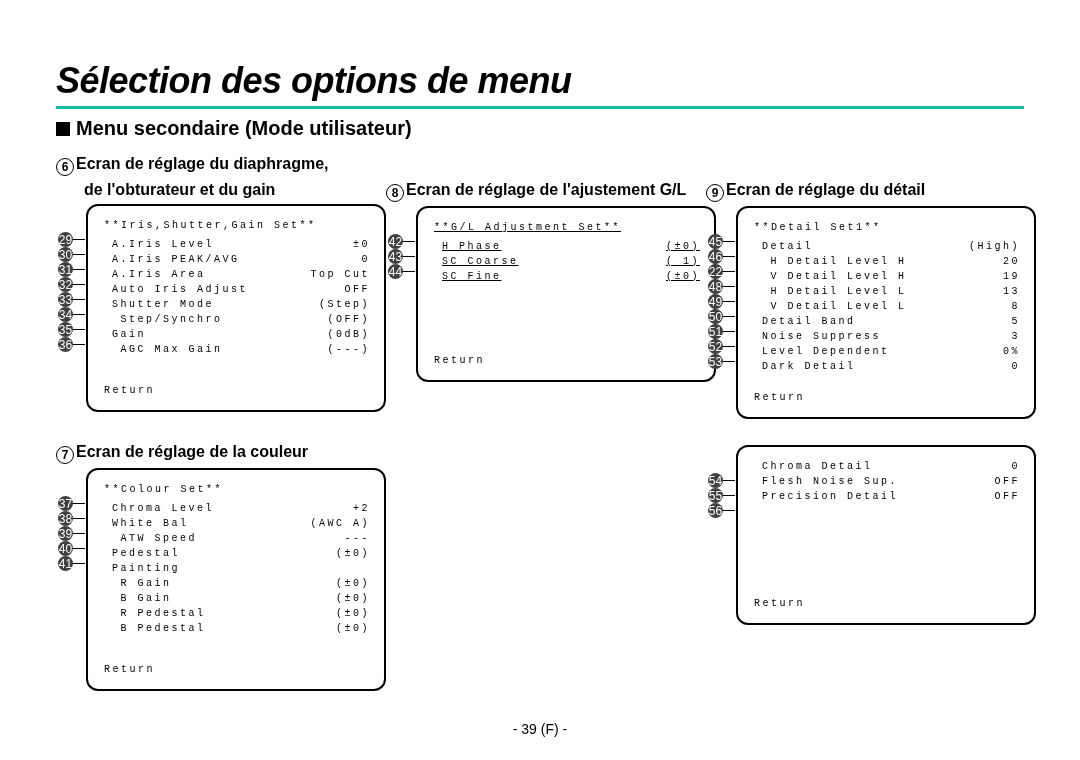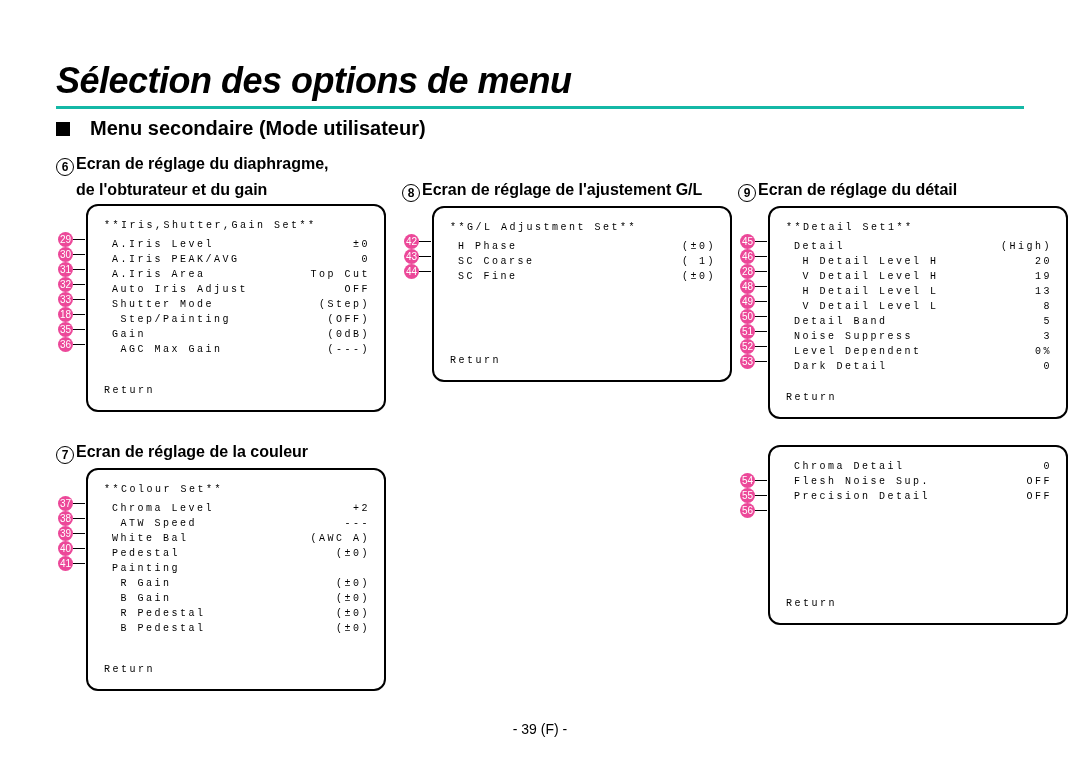--- a/index.html
+++ b/index.html
@@ -23,39 +23,39 @@
     padding-bottom: 4px;
     margin: 30px 0 8px 0;
     letter-spacing: -0.5px;
   }
   .section-title {
     font-size: 20px;
     font-weight: 700;
     margin: 0 0 14px 0;
     display: flex;
     align-items: center;
-    gap: 20px;
+    gap: 6px;
   }
   .sq {
     width: 14px; height: 14px; background:#000; display:inline-block;
   }
   .cols {
     display: grid;
     grid-template-columns: 330px 320px 320px;
-    gap: 16px;
+    gap: 0;
   }
   .col { position: relative; }
   .block-title {
     font-size: 16px;
     font-weight: 700;
     line-height: 1.25;
     margin: 0 0 4px 0;
   }
   .block-title-offset {
-    margin-left: 20px;
+    margin-left: 28px;
   }
   .circ {
     display:inline-block;
     width:18px;height:18px;
     border:1.5px solid #000;
     border-radius:50%;
     text-align:center;
     font-size:12px;
     line-height:16px;
     font-weight:700;
@@ -93,24 +93,24 @@
   .osd .return { margin-top: 26px; margin-left:-8px; }
 
   
   .callouts {
     position: absolute;
     left: -28px;
     top: 28px;
   }
   .callouts .bub {
     width: 15px; height: 15px;
-    background: #ec4899;
+    background: #404040;
     color: #fff;
     border-radius: 50%;
-    font-size: 10px;
+    font-size: 12px;
     display:flex; align-items:center; justify-content:center;
     margin-bottom: 0px;
     font-family: Arial, sans-serif;
     position: relative;
   }
   .callouts .bub::after {
     content:"";
     position:absolute;
     left:15px; top:7px;
     width:12px; height:1px;
@@ -143,33 +143,33 @@
       </p>
       <p class="block-title block-title-offset">de l'obturateur et du gain</p>
 
       <div class="osd-wrap">
         <div class="callouts" id="c6">
             <div class="bub">29</div>
             <div class="bub">30</div>
             <div class="bub">31</div>
             <div class="bub">32</div>
             <div class="bub">33</div>
-            <div class="bub">18</div>
+            <div class="bub">34</div>
             <div class="bub">35</div>
             <div class="bub">36</div>
           </div>
         <div class="osd">
           <div class="osd-head">**Iris,Shutter,Gain Set**</div>
           <div id="rows6">
               <div class="row"><span class="lab">A.Iris Level</span><span class="val">±0</span></div>
               <div class="row"><span class="lab">A.Iris PEAK/AVG</span><span class="val">0</span></div>
               <div class="row"><span class="lab">A.Iris Area</span><span class="val">Top Cut</span></div>
               <div class="row"><span class="lab">Auto Iris Adjust</span><span class="val">OFF</span></div>
               <div class="row"><span class="lab">Shutter Mode</span><span class="val">(Step)</span></div>
-              <div class="row"><span class="lab"> Step/Painting</span><span class="val">(OFF)</span></div>
+              <div class="row"><span class="lab"> Step/Synchro</span><span class="val">(OFF)</span></div>
               <div class="row"><span class="lab">Gain</span><span class="val">(0dB)</span></div>
               <div class="row"><span class="lab"> AGC Max Gain</span><span class="val">(---)</span></div>
             </div>
           <div class="return">Return</div>
         </div>
       </div>
 
       <p class="block-title" style="margin-top:30px;">
         <span class="circ">7</span><span>Ecran de réglage de la couleur</span>
       </p>
@@ -178,22 +178,22 @@
             <div class="bub">37</div>
             <div class="bub">38</div>
             <div class="bub">39</div>
             <div class="bub">40</div>
             <div class="bub">41</div>
           </div>
         <div class="osd">
           <div class="osd-head">**Colour Set**</div>
           <div id="rows7">
               <div class="row"><span class="lab">Chroma Level</span><span class="val">+2</span></div>
+              <div class="row"><span class="lab">White Bal</span><span class="val">(AWC A)</span></div>
               <div class="row"><span class="lab"> ATW Speed</span><span class="val">---</span></div>
-              <div class="row"><span class="lab">White Bal</span><span class="val">(AWC A)</span></div>
               <div class="row"><span class="lab">Pedestal</span><span class="val">(±0)</span></div>
               <div class="row"><span class="lab">Painting</span><span class="val"></span></div>
             </div>
           <div id="rows7x">
               <div class="row"><span class="lab"> R Gain</span><span class="val">(±0)</span></div>
               <div class="row"><span class="lab"> B Gain</span><span class="val">(±0)</span></div>
               <div class="row"><span class="lab"> R Pedestal</span><span class="val">(±0)</span></div>
               <div class="row"><span class="lab"> B Pedestal</span><span class="val">(±0)</span></div>
             </div>
           <div class="return">Return</div>
@@ -205,41 +205,41 @@
     <div class="col">
       <p class="block-title" style="margin-top:26px;">
         <span class="circ">8</span><span>Ecran de réglage de l'ajustement G/L</span>
       </p>
       <div class="osd-wrap">
         <div class="callouts" id="c8">
             <div class="bub">42</div>
             <div class="bub">43</div>
             <div class="bub">44</div>
           </div>
-        <div class="osd" style="min-height:176px; position:relative;">
+        <div class="osd" style="min-height:176px; position:relative;text-decoration:underline;">
           <div class="osd-head">**G/L Adjustment Set**</div>
           <div id="rows8">
               <div class="row"><span class="lab">H Phase</span><span class="val">(±0)</span></div>
               <div class="row"><span class="lab">SC Coarse</span><span class="val">( 1)</span></div>
               <div class="row"><span class="lab">SC Fine</span><span class="val">(±0)</span></div>
             </div>
           <div class="return" style="position:absolute; bottom:12px;">Return</div>
         </div>
       </div>
     </div>
 
     <div class="col">
       <p class="block-title" style="margin-top:26px;">
         <span class="circ">9</span><span>Ecran de réglage du détail</span>
       </p>
       <div class="osd-wrap">
         <div class="callouts" id="c9">
             <div class="bub">45</div>
             <div class="bub">46</div>
-            <div class="bub">28</div>
+            <div class="bub">22</div>
             <div class="bub">48</div>
             <div class="bub">49</div>
             <div class="bub">50</div>
             <div class="bub">51</div>
             <div class="bub">52</div>
             <div class="bub">53</div>
           </div>
         <div class="osd">
           <div class="osd-head">**Detail Set1**</div>
           <div id="rows9">

